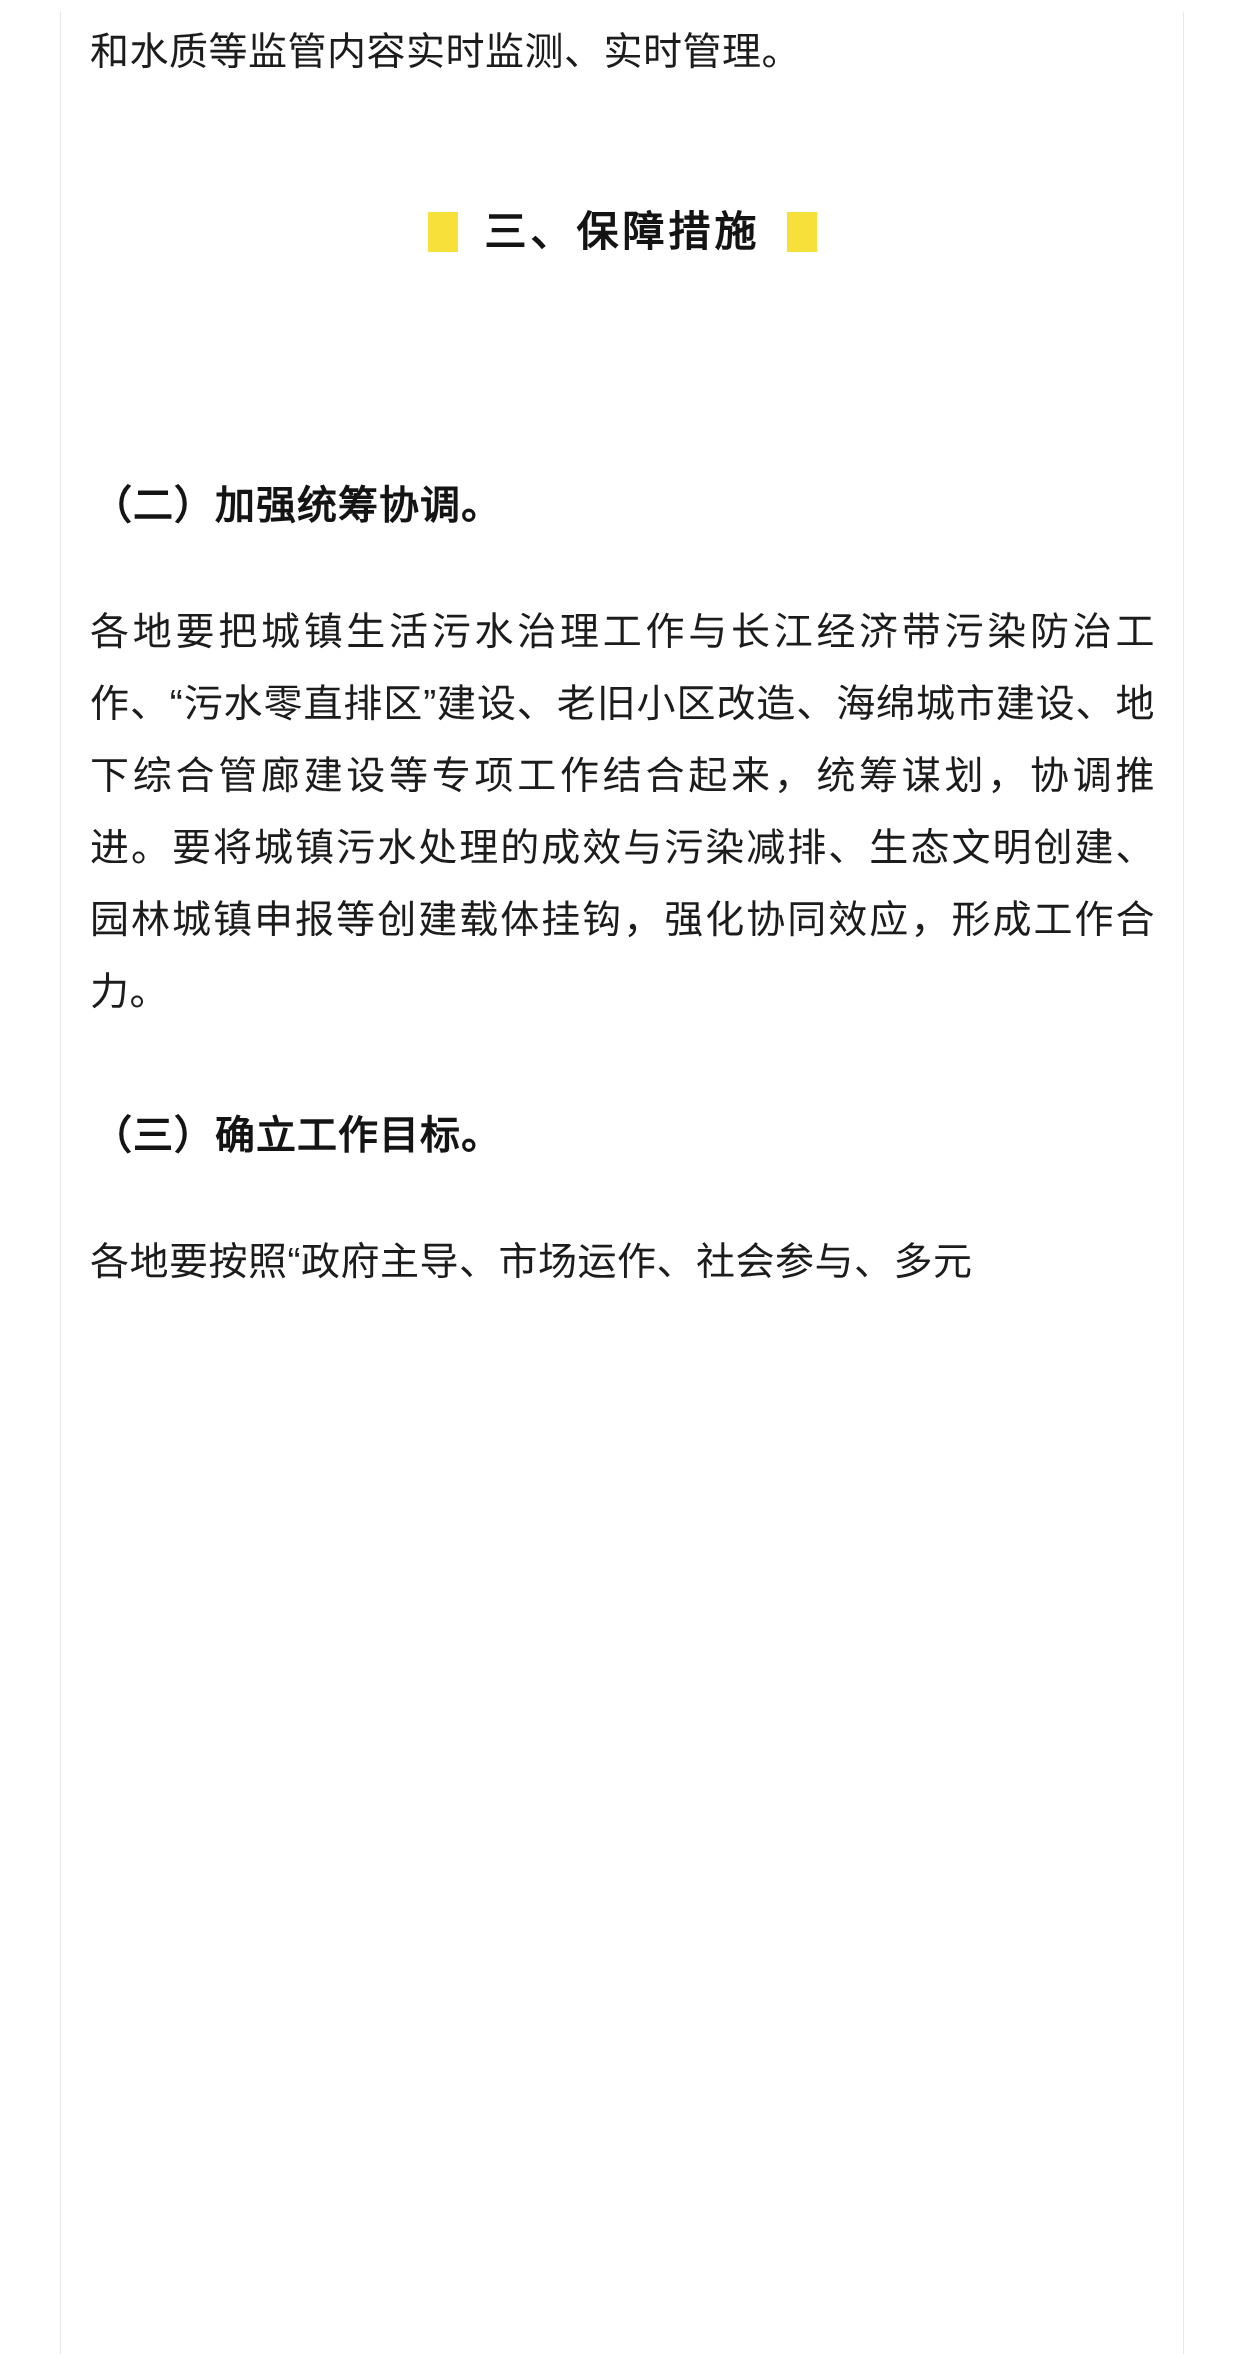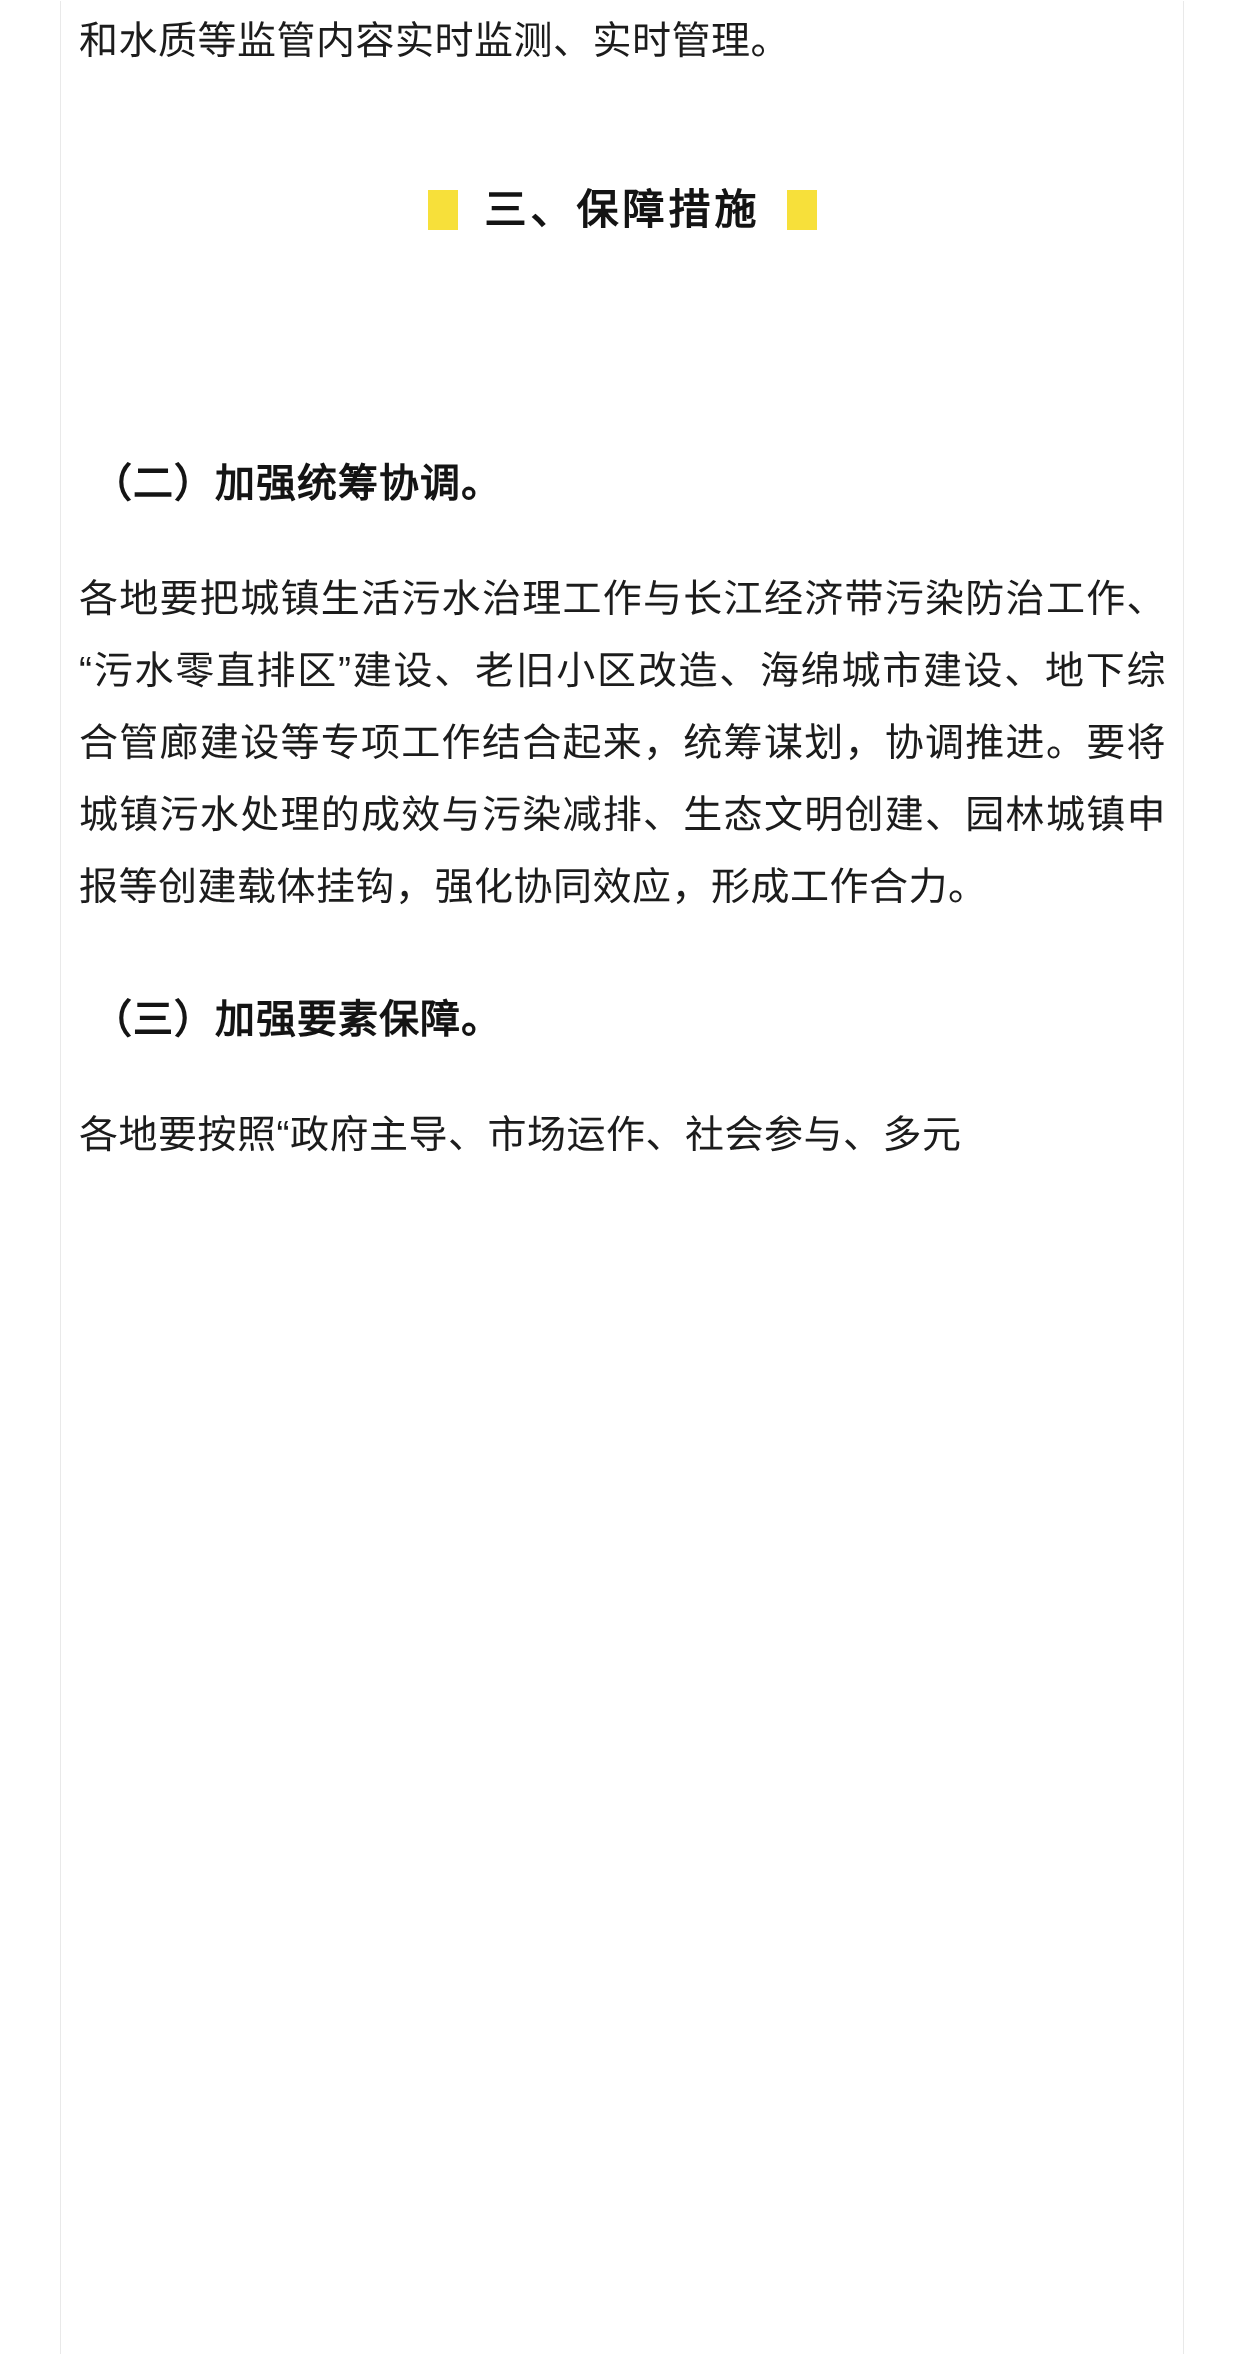--- a/index.html
+++ b/index.html
@@ -34,21 +34,21 @@
   }
   .page::before { left: 60px; }
   .page::after  { right: 58px; }
 
   .doc {
     position: relative;
     z-index: 2;
   }
 
   p.body-text {
-    margin: 1px;
+    margin: 12px;
     font-size: 39px;
     line-height: 72px;
     letter-spacing: 0.5px;
     text-align: justify;
     text-justify: inter-ideograph;
     color: #1c1c1c;
     font-weight: 400;
   }
 
   .lead-fragment {
@@ -120,20 +120,20 @@
     <div class="spacer-md"></div>
 
     <h3 class="sub-heading">（二）加强统筹协调。</h3>
 
     <div class="spacer-sm"></div>
 
     <p class="body-text">各地要把城镇生活污水治理工作与长江经济带污染防治工作、“污水零直排区”建设、老旧小区改造、海绵城市建设、地下综合管廊建设等专项工作结合起来，统筹谋划，协调推进。要将城镇污水处理的成效与污染减排、生态文明创建、园林城镇申报等创建载体挂钩，强化协同效应，形成工作合力。</p>
 
     <div class="spacer-md"></div>
 
-    <h3 class="sub-heading">（三）加强要素保障。</h3>
+    <h3 class="sub-heading">（三）确立工作目标。</h3>
 
     <div class="spacer-sm"></div>
 
     <p class="body-text">各地要按照“政府主导、市场运作、社会参与、多元</p>
 
   </article>
 </div>
 
 </body></html>

